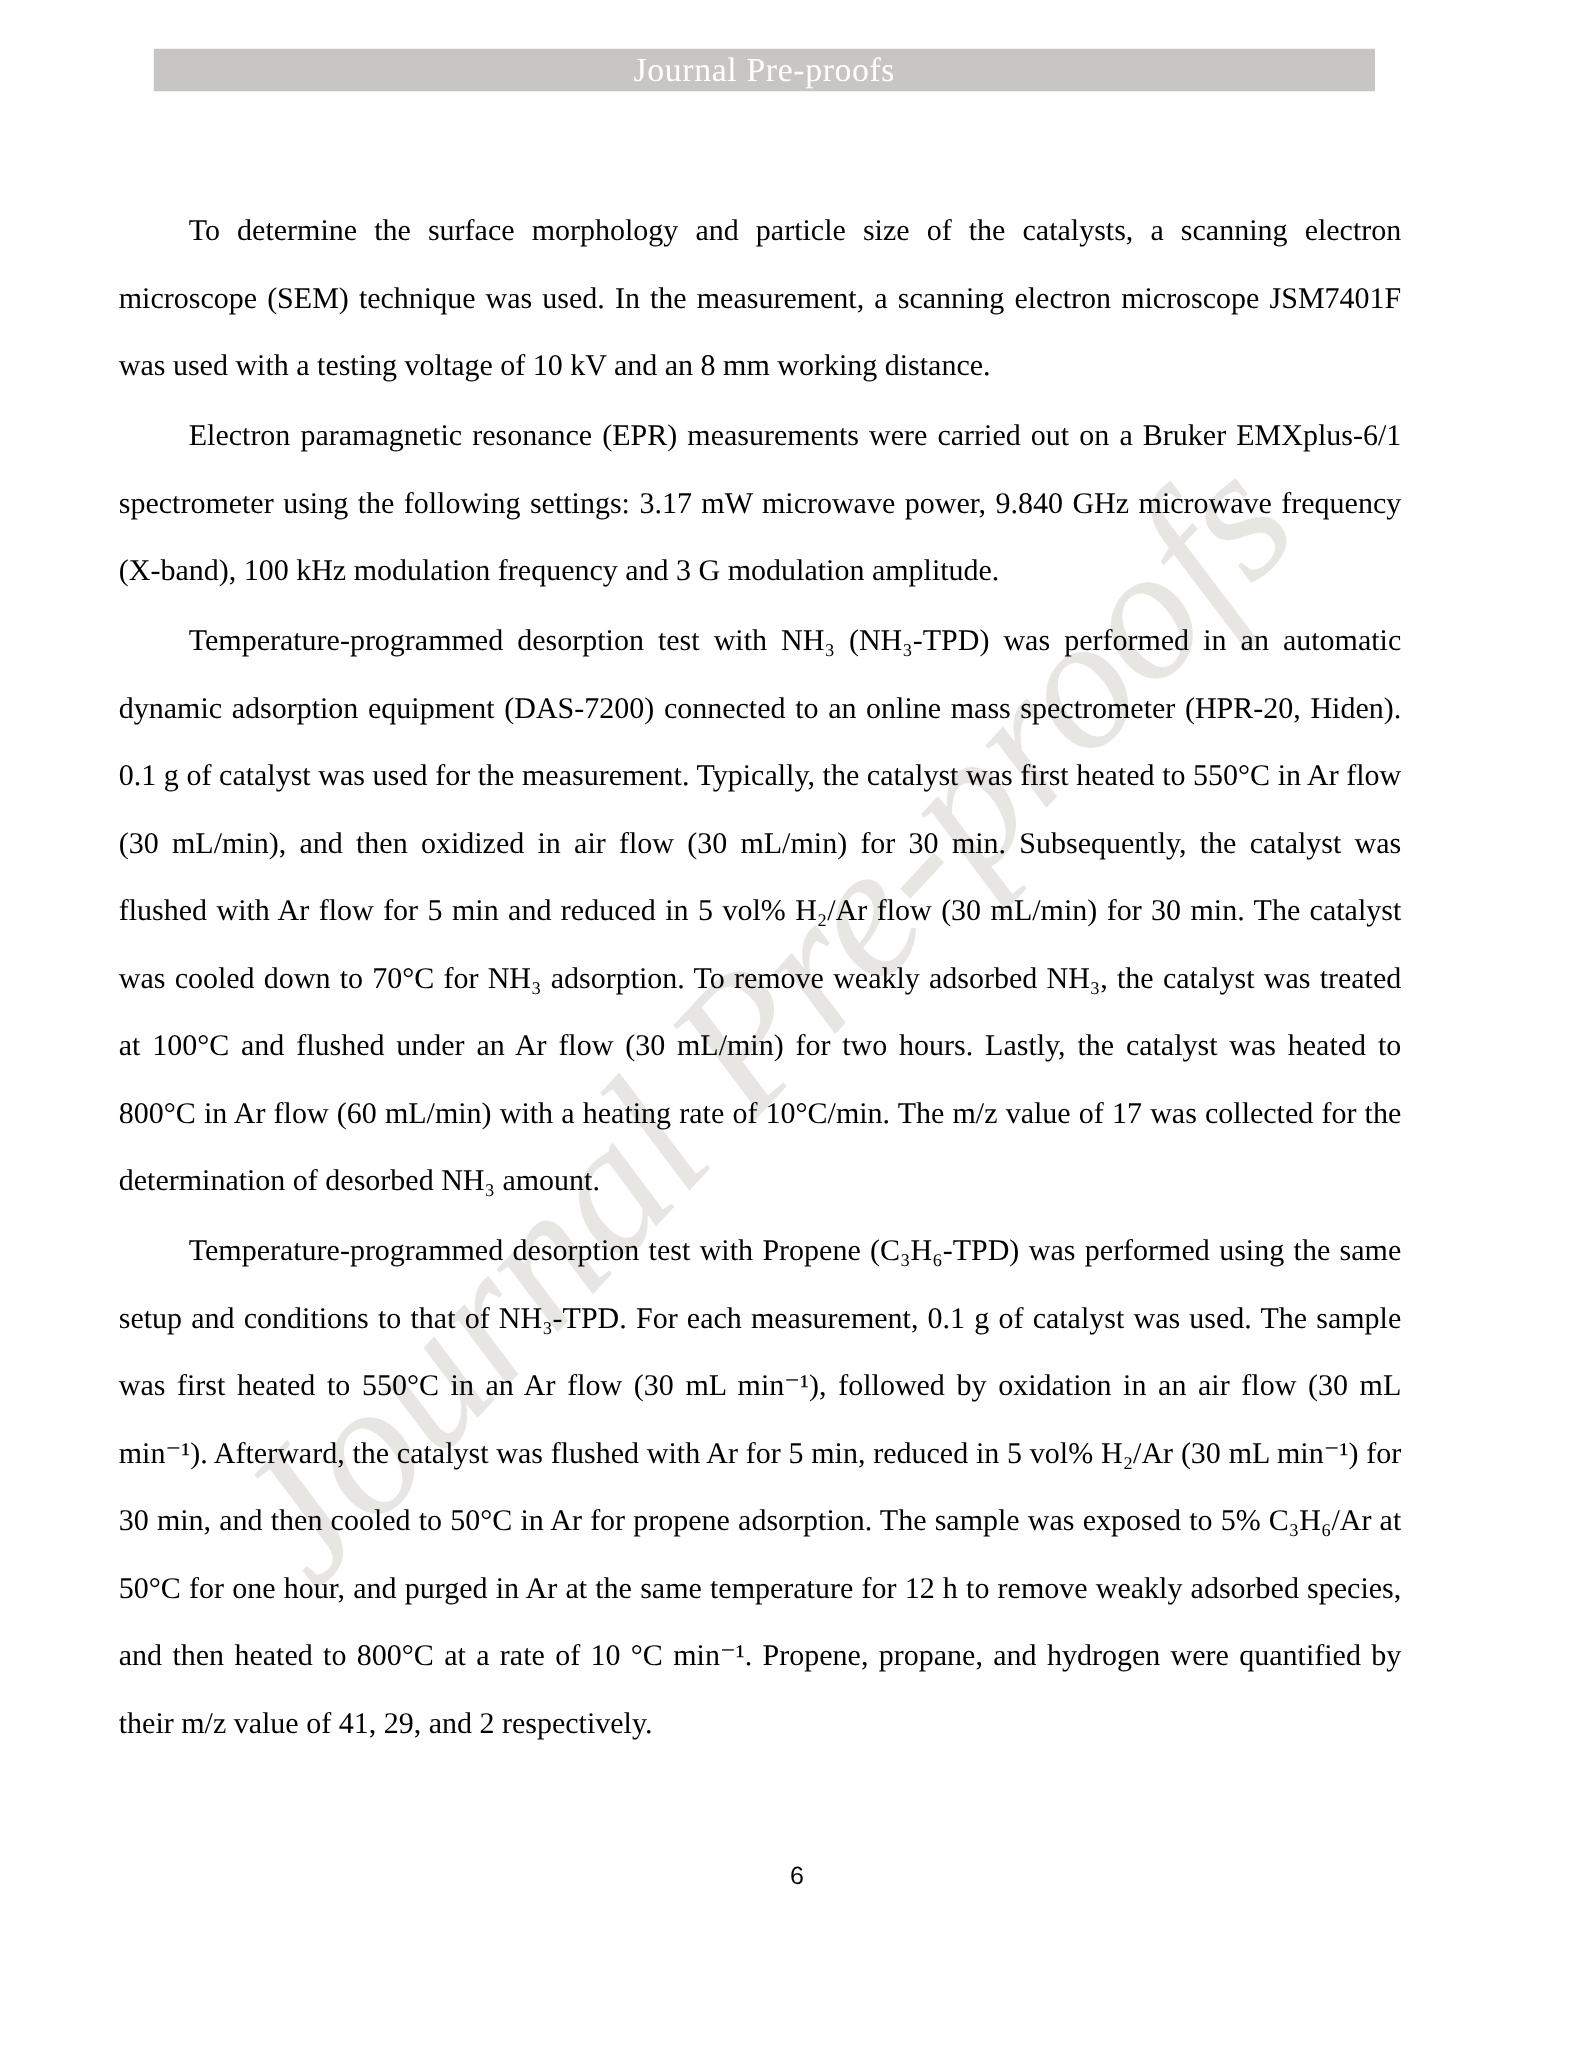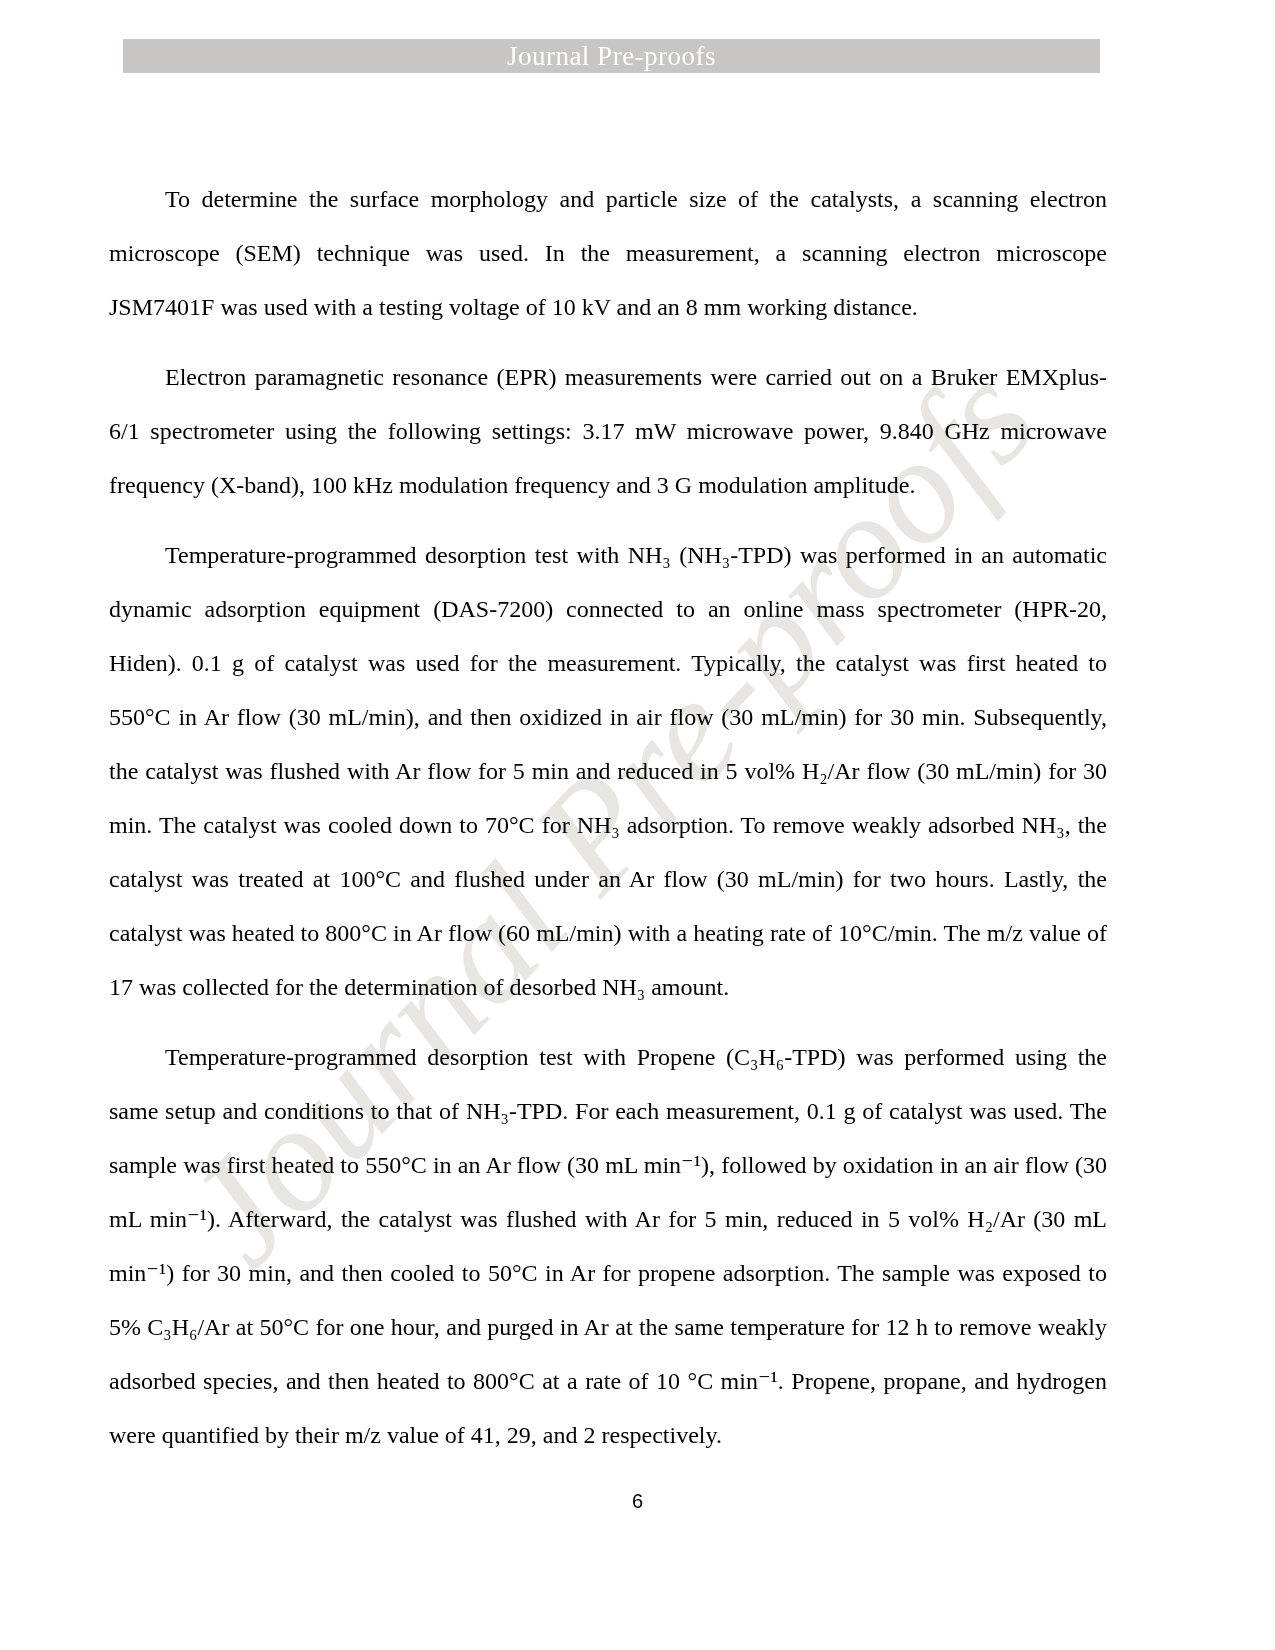--- a/index.html
+++ b/index.html
@@ -51,21 +51,21 @@
     position: absolute;
     left: 93px;
     top: 156px;
     width: 1030px;
     z-index: 1;
     font-size: 24px;
     line-height: 54px;
     text-align: justify;
   }
   .doc-body p {
-    margin: 16px;
+    margin: 2px;
     padding: 0;
     text-indent: 56px;
   }
   .page-number {
     position: absolute;
     left: 0;
     top: 1490px;
     width: 1275px;
     text-align: center;
     font-family: "Liberation Sans", "DejaVu Sans", sans-serif;

